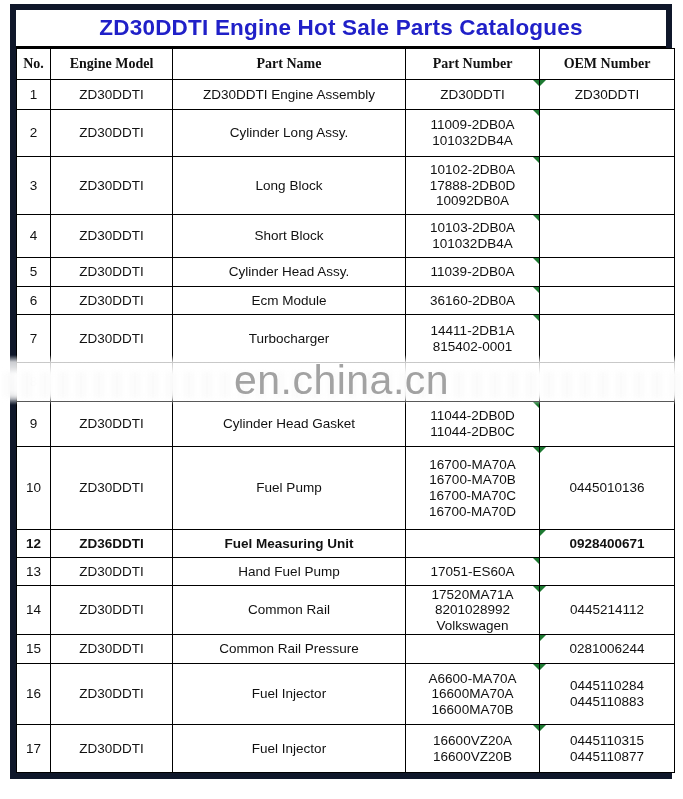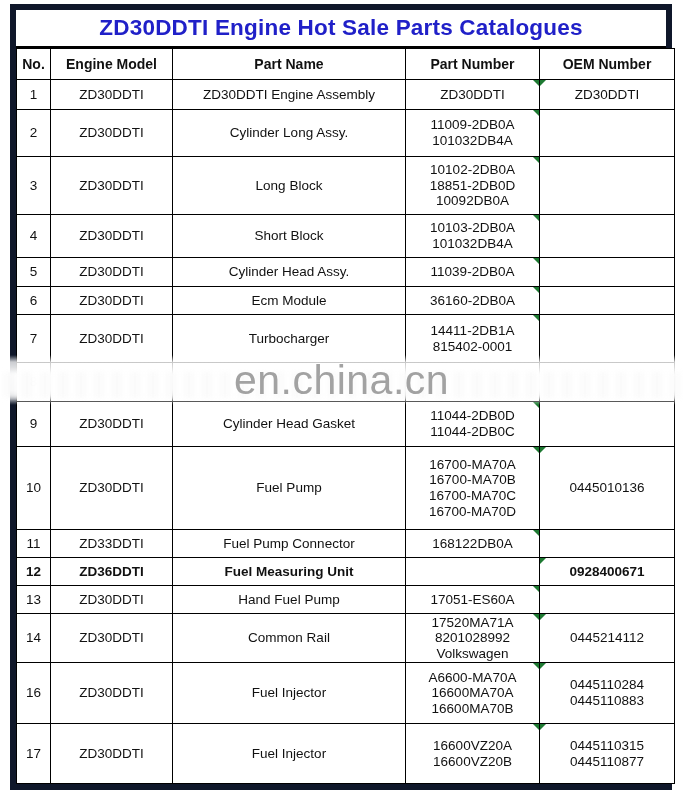--- a/index.html
+++ b/index.html
@@ -74,20 +74,21 @@
     box-sizing: border-box;
     background: #ffffff;
     position: relative;
   }
 
   table.grid thead th {
     height: 31px;
     font-weight: bold;
     font-size: 14px;
     white-space: nowrap;
+    font-family: Liberation Serif, serif;
   }
 
   td.no   { text-align: center; }
   td.model{ text-align: center; }
   td.name { text-align: center; padding-left: 9px; }
   td.part { text-align: center; }
   td.oem  { text-align: center; }
 
   .lines span { display: block; line-height: 1.16; }
 
@@ -254,21 +255,21 @@
               </div>
             </td>
             <td class="name">
               <div class="lines">
                 <span>Long Block</span>
               </div>
             </td>
             <td class="part tri-tr">
               <div class="lines">
                 <span>10102-2DB0A</span>
-                <span>18851-2DB0D</span>
+                <span>17888-2DB0D</span>
                 <span>10092DB0A</span>
               </div>
             </td>
             <td class="oem">
               <div class="lines">
                 <span></span>
               </div>
             </td>
           </tr>
           <tr style="height: 43px;">
@@ -459,47 +460,20 @@
                 <span>16700-MA70C</span>
                 <span>16700-MA70D</span>
               </div>
             </td>
             <td class="oem tri-tl">
               <div class="lines">
                 <span>0445010136</span>
               </div>
             </td>
           </tr>
-          <tr style="height: 28px;">
-            <td class="no">
-              <div class="lines">
-                <span>11</span>
-              </div>
-            </td>
-            <td class="model">
-              <div class="lines">
-                <span>ZD33DDTI</span>
-              </div>
-            </td>
-            <td class="name">
-              <div class="lines">
-                <span>Fuel Pump Connector</span>
-              </div>
-            </td>
-            <td class="part tri-tr">
-              <div class="lines">
-                <span>168122DB0A</span>
-              </div>
-            </td>
-            <td class="oem">
-              <div class="lines">
-                <span></span>
-              </div>
-            </td>
-          </tr>
           <tr style="height: 28px; font-weight: bold;">
             <td class="no">
               <div class="lines">
                 <span>12</span>
               </div>
             </td>
             <td class="model">
               <div class="lines">
                 <span>ZD36DDTI</span>
               </div>
@@ -569,20 +543,47 @@
                 <span>8201028992</span>
                 <span>Volkswagen</span>
               </div>
             </td>
             <td class="oem tri-tl">
               <div class="lines">
                 <span>0445214112</span>
               </div>
             </td>
           </tr>
+          <tr style="height: 29px;">
+            <td class="no">
+              <div class="lines">
+                <span>15</span>
+              </div>
+            </td>
+            <td class="model">
+              <div class="lines">
+                <span>ZD30DDTI</span>
+              </div>
+            </td>
+            <td class="name">
+              <div class="lines">
+                <span>Common Rail Pressure</span>
+              </div>
+            </td>
+            <td class="part">
+              <div class="lines">
+                <span></span>
+              </div>
+            </td>
+            <td class="oem tri-tl">
+              <div class="lines">
+                <span>0281006244</span>
+              </div>
+            </td>
+          </tr>
           <tr style="height: 61px;">
             <td class="no">
               <div class="lines">
                 <span>16</span>
               </div>
             </td>
             <td class="model">
               <div class="lines">
                 <span>ZD30DDTI</span>
               </div>
@@ -599,21 +600,21 @@
                 <span>16600MA70B</span>
               </div>
             </td>
             <td class="oem tri-tl">
               <div class="lines">
                 <span>0445110284</span>
                 <span>0445110883</span>
               </div>
             </td>
           </tr>
-          <tr style="height: 60px;">
+          <tr style="height: 48px;">
             <td class="no">
               <div class="lines">
                 <span>17</span>
               </div>
             </td>
             <td class="model">
               <div class="lines">
                 <span>ZD30DDTI</span>
               </div>
             </td>

